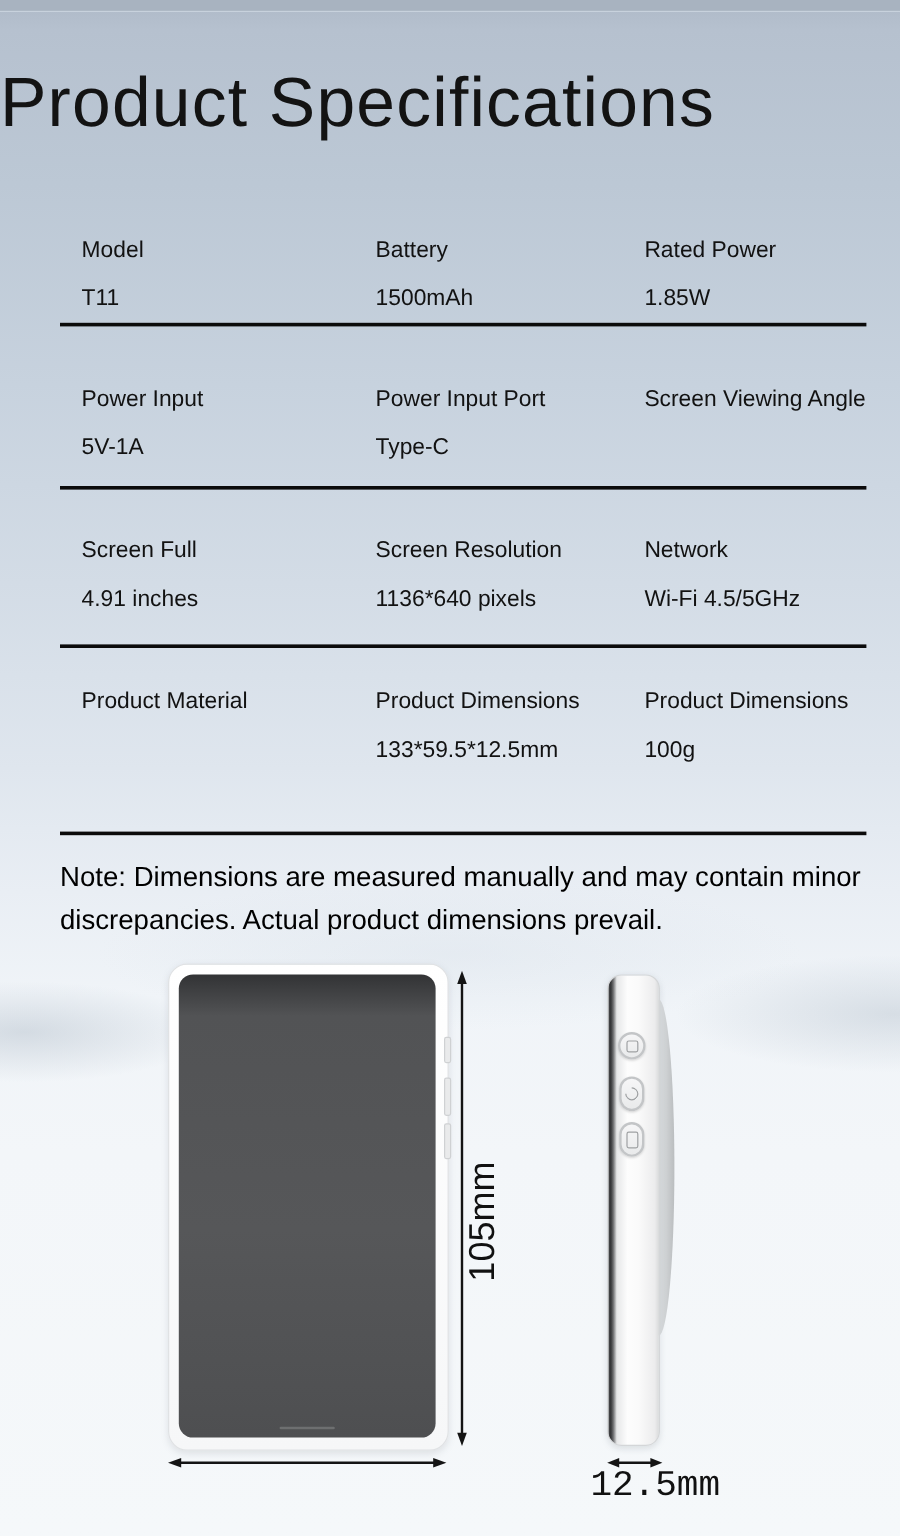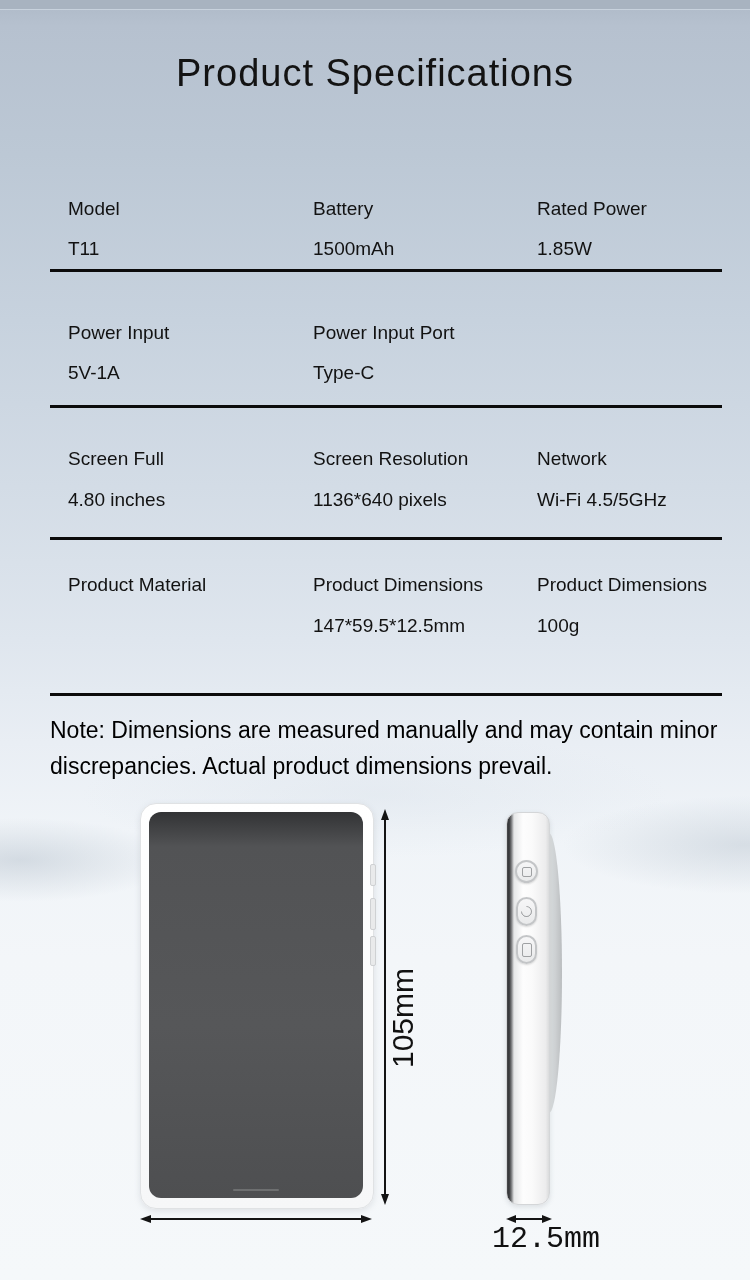--- a/index.html
+++ b/index.html
@@ -11,22 +11,22 @@
       #dfe6ee 50%, #e9eef4 58%, #f0f4f8 65%, #f3f6f9 75%, #f5f8fa 100%);
   }
   .clouds{
     position:absolute;inset:0;pointer-events:none;
     background:
       radial-gradient(220px 60px at 20px 860px, rgba(176,188,200,.45), rgba(176,188,200,0) 70%),
       radial-gradient(260px 70px at 745px 845px, rgba(176,188,200,.40), rgba(176,188,200,0) 70%),
       radial-gradient(420px 90px at 375px 795px, rgba(214,223,232,.35), rgba(214,223,232,0) 70%);
   }
   .top-strip{position:absolute;top:0;left:0;right:0;height:9px;background:#a8b3c0;border-bottom:1px solid #c8d2dd;}
-  .title{position:absolute;top:52px;left:0;width:100%;text-align:center;
-    font-size:38px;font-weight:400;letter-spacing:1px;color:#131313;}
+  .title{position:absolute;top:52px;left:0;width:100%;text-align:left;
+    font-size:58px;font-weight:400;letter-spacing:1px;color:#131313;}
   .spec-label,.spec-value{position:absolute;font-size:19px;line-height:23px;color:#121212;white-space:nowrap;}
   .divider{position:absolute;left:50px;width:672px;height:3px;background:#0b0b0b;}
   .note-line{position:absolute;left:50px;font-size:23px;line-height:28px;color:#000;white-space:nowrap;}
 
   
   .phone-front{position:absolute;left:140px;top:803px;width:232px;height:404px;
     background:linear-gradient(180deg,#ffffff,#f6f7f8);border:1px solid #e0e2e4;border-radius:16px;
     box-shadow:0 2px 6px rgba(120,130,140,.18);}
   .phone-screen{position:absolute;left:8px;top:8px;width:214px;height:386px;border-radius:12px;
     background:linear-gradient(180deg,#323335 0%,#3b3c3e 2.5%,#525355 9%,#565759 55%,#4e4f51 100%);}
@@ -68,36 +68,37 @@
   <div class="spec-label" style="left:68px;top:197px">Model</div>
   <div class="spec-label" style="left:313px;top:197px">Battery</div>
   <div class="spec-label" style="left:537px;top:197px">Rated Power</div>
   <div class="spec-value" style="left:68px;top:237px">T11</div>
   <div class="spec-value" style="left:313px;top:237px">1500mAh</div>
   <div class="spec-value" style="left:537px;top:237px">1.85W</div>
   <div class="divider" style="top:269px"></div>
 
   <div class="spec-label" style="left:68px;top:321px">Power Input</div>
   <div class="spec-label" style="left:313px;top:321px">Power Input Port</div>
+  <div class="spec-label" style="left:537px;top:321px">Screen Viewing Angle</div>
   <div class="spec-value" style="left:68px;top:361px">5V-1A</div>
   <div class="spec-value" style="left:313px;top:361px">Type-C</div>
   <div class="divider" style="top:405px"></div>
 
   <div class="spec-label" style="left:68px;top:447px">Screen Full</div>
   <div class="spec-label" style="left:313px;top:447px">Screen Resolution</div>
   <div class="spec-label" style="left:537px;top:447px">Network</div>
-  <div class="spec-value" style="left:68px;top:488px">4.80 inches</div>
+  <div class="spec-value" style="left:68px;top:488px">4.91 inches</div>
   <div class="spec-value" style="left:313px;top:488px">1136*640 pixels</div>
   <div class="spec-value" style="left:537px;top:488px">Wi-Fi 4.5/5GHz</div>
   <div class="divider" style="top:537px"></div>
 
   <div class="spec-label" style="left:68px;top:573px">Product Material</div>
   <div class="spec-label" style="left:313px;top:573px">Product Dimensions</div>
   <div class="spec-label" style="left:537px;top:573px">Product Dimensions</div>
-  <div class="spec-value" style="left:313px;top:614px">147*59.5*12.5mm</div>
+  <div class="spec-value" style="left:313px;top:614px">133*59.5*12.5mm</div>
   <div class="spec-value" style="left:537px;top:614px">100g</div>
   <div class="divider" style="top:693px"></div>
 
   <div class="note-line" style="top:716px">Note: Dimensions are measured manually and may contain minor</div>
   <div class="note-line" style="top:752px">discrepancies. Actual product dimensions prevail.</div>
 
   <div class="phone-front">
     <div class="phone-screen">
       <div class="screen-dash"></div>
     </div>

